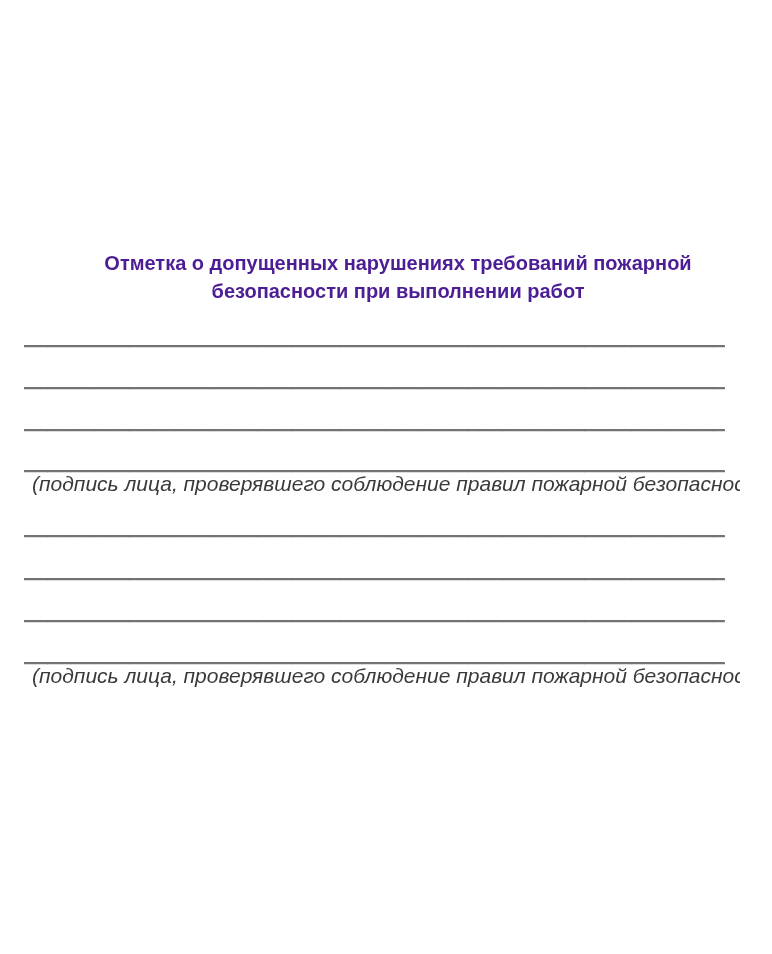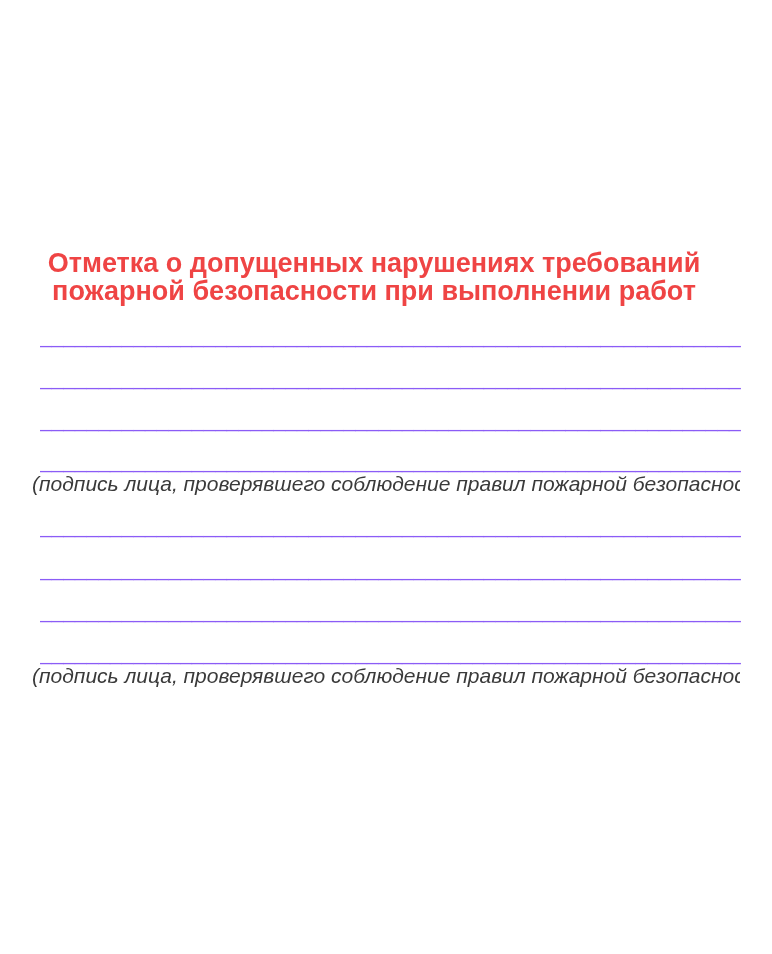--- a/index.html
+++ b/index.html
@@ -12,37 +12,38 @@
     width: 772px;
     height: 954px;
     background: #ffffff;
     font-family: "Liberation Sans", sans-serif;
     color: #3a3a3a;
     overflow: hidden;
   }
   .doc-title {
     position: absolute;
     top: 249px;
-    left: 20px;
+    left: 44px;
     width: 708px;
     text-align: center;
-    font-size: 27px;
+    font-size: 20px;
     font-weight: bold;
     line-height: 28px;
-    color: #ef4444;
+    color: #4c1d95;
   }
   .fill-line {
     position: absolute;
-    left: 40px;
+    left: 24px;
     width: 708px;
     font-size: 21px;
     line-height: 24px;
     white-space: nowrap;
     overflow: hidden;
-    color: #8b5cf6;
+    color: #737373;
+    text-decoration: underline;
   }
   .fill-line.l1 { top: 324px; }
   .fill-line.l2 { top: 366px; }
   .fill-line.l3 { top: 408px; }
   .fill-line.l4 { top: 449px; }
   .fill-line.l5 { top: 514px; }
   .fill-line.l6 { top: 557px; }
   .fill-line.l7 { top: 599px; }
   .fill-line.l8 { top: 641px; }
   .signature-caption {

